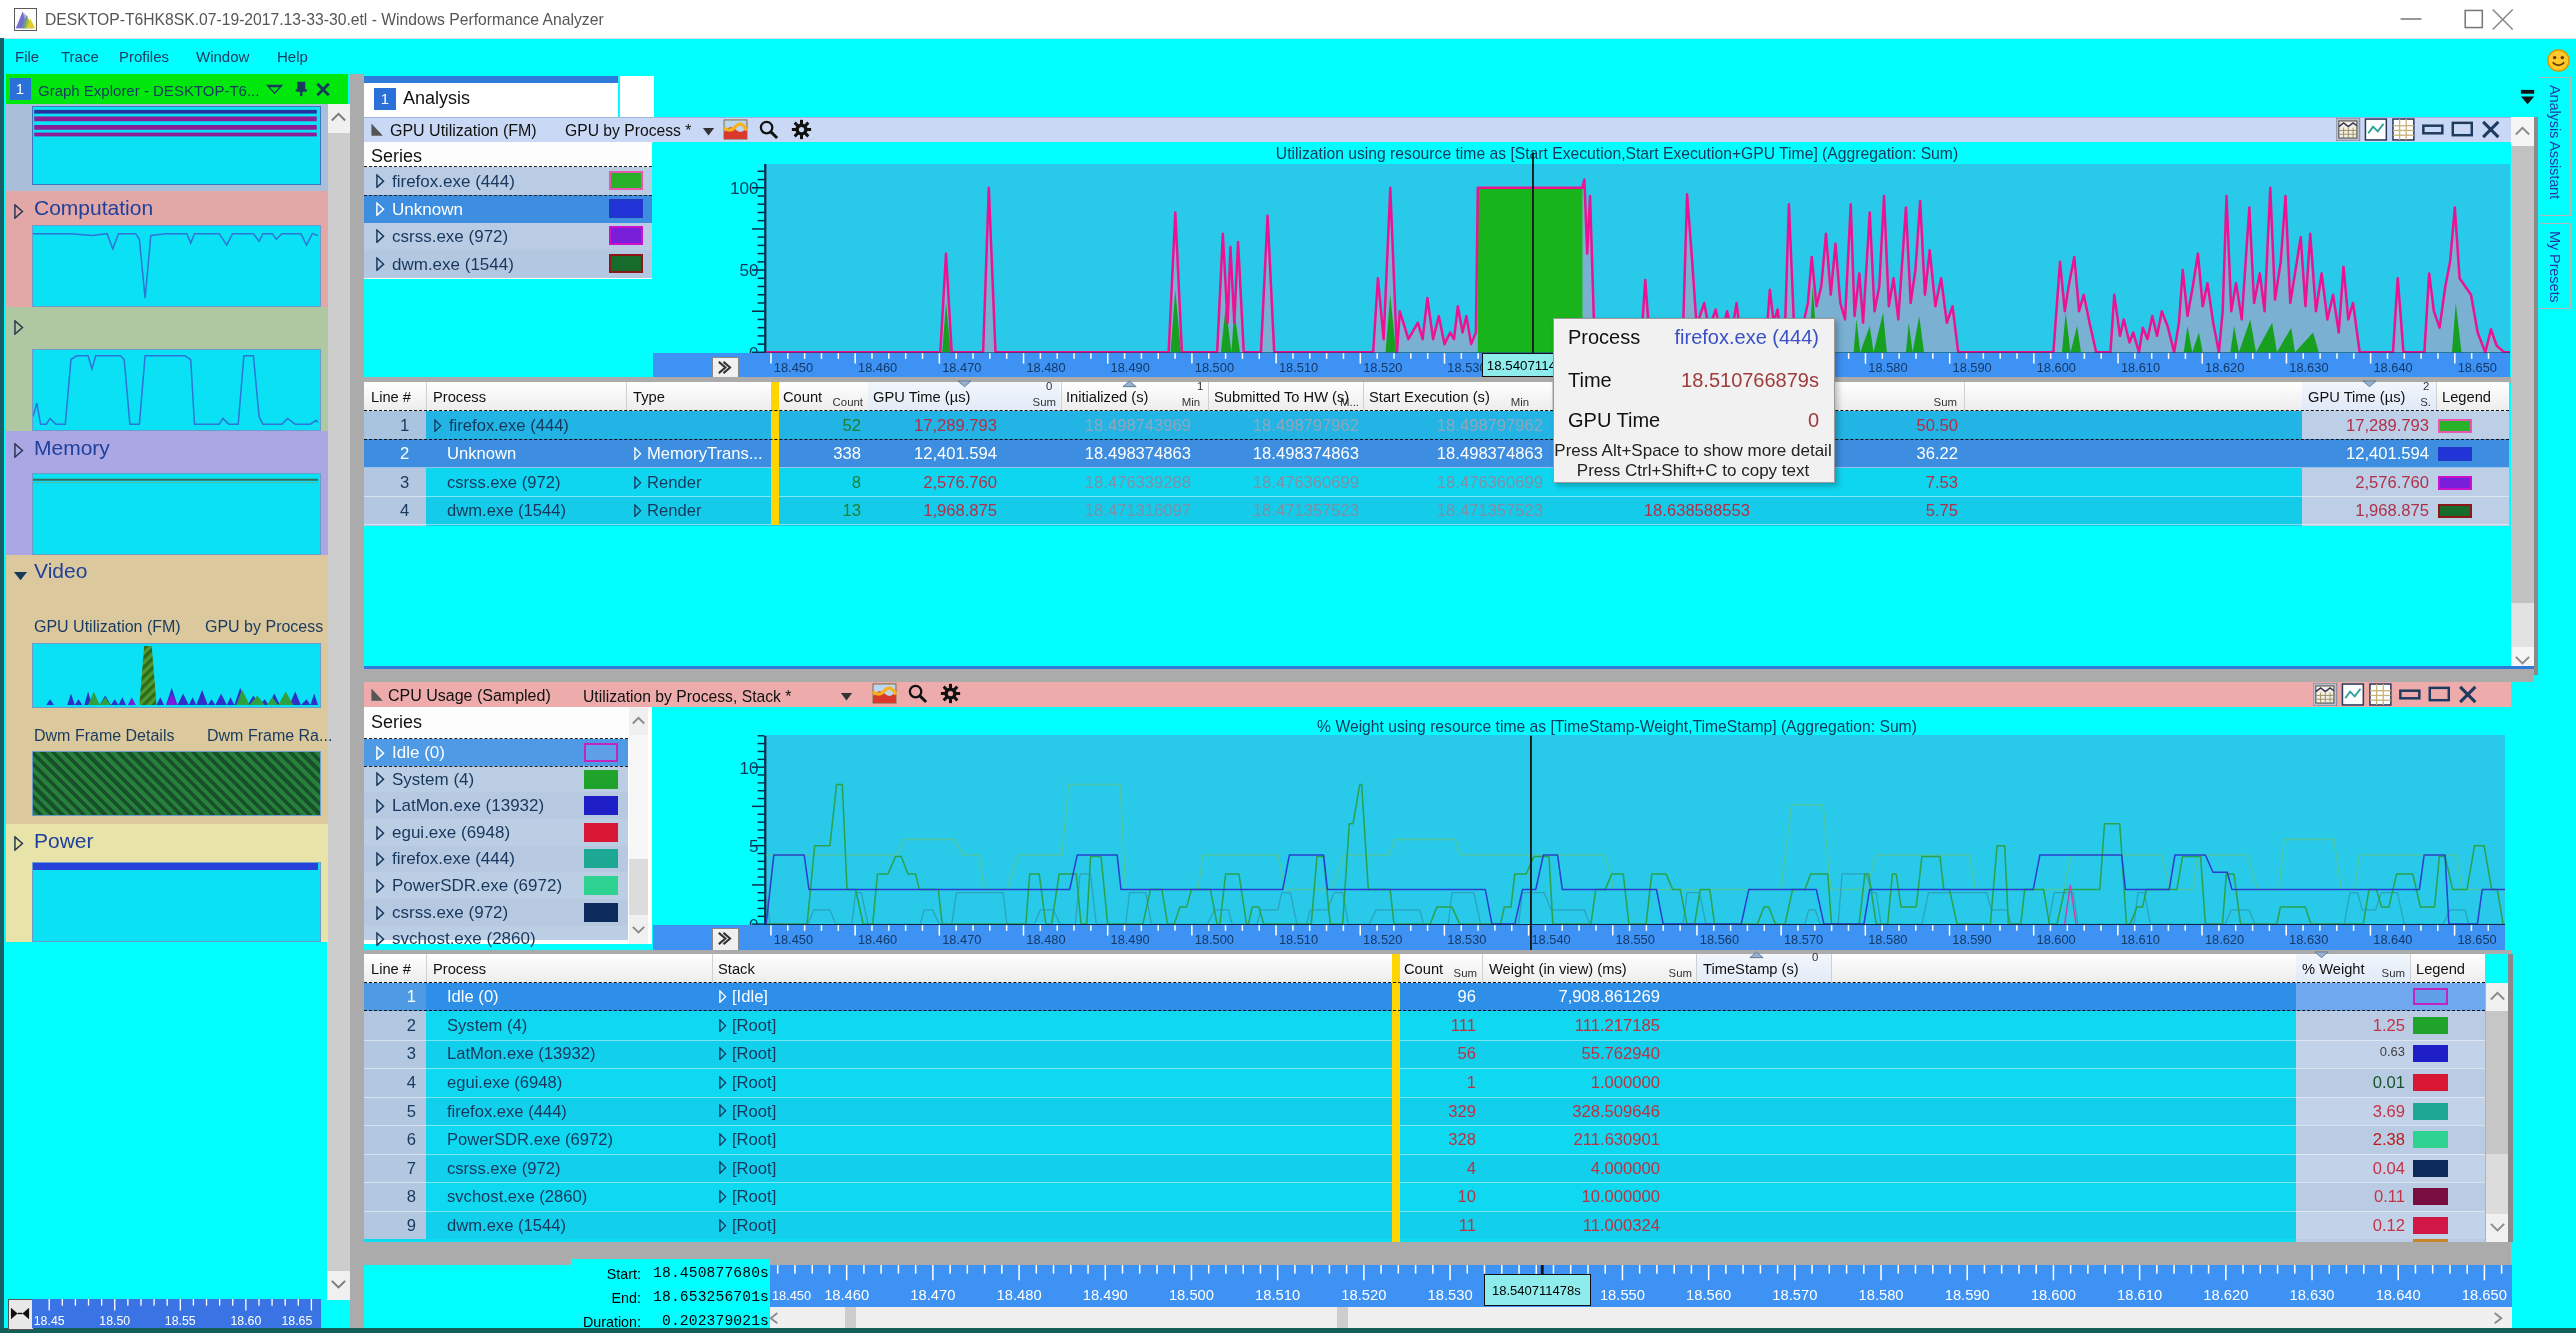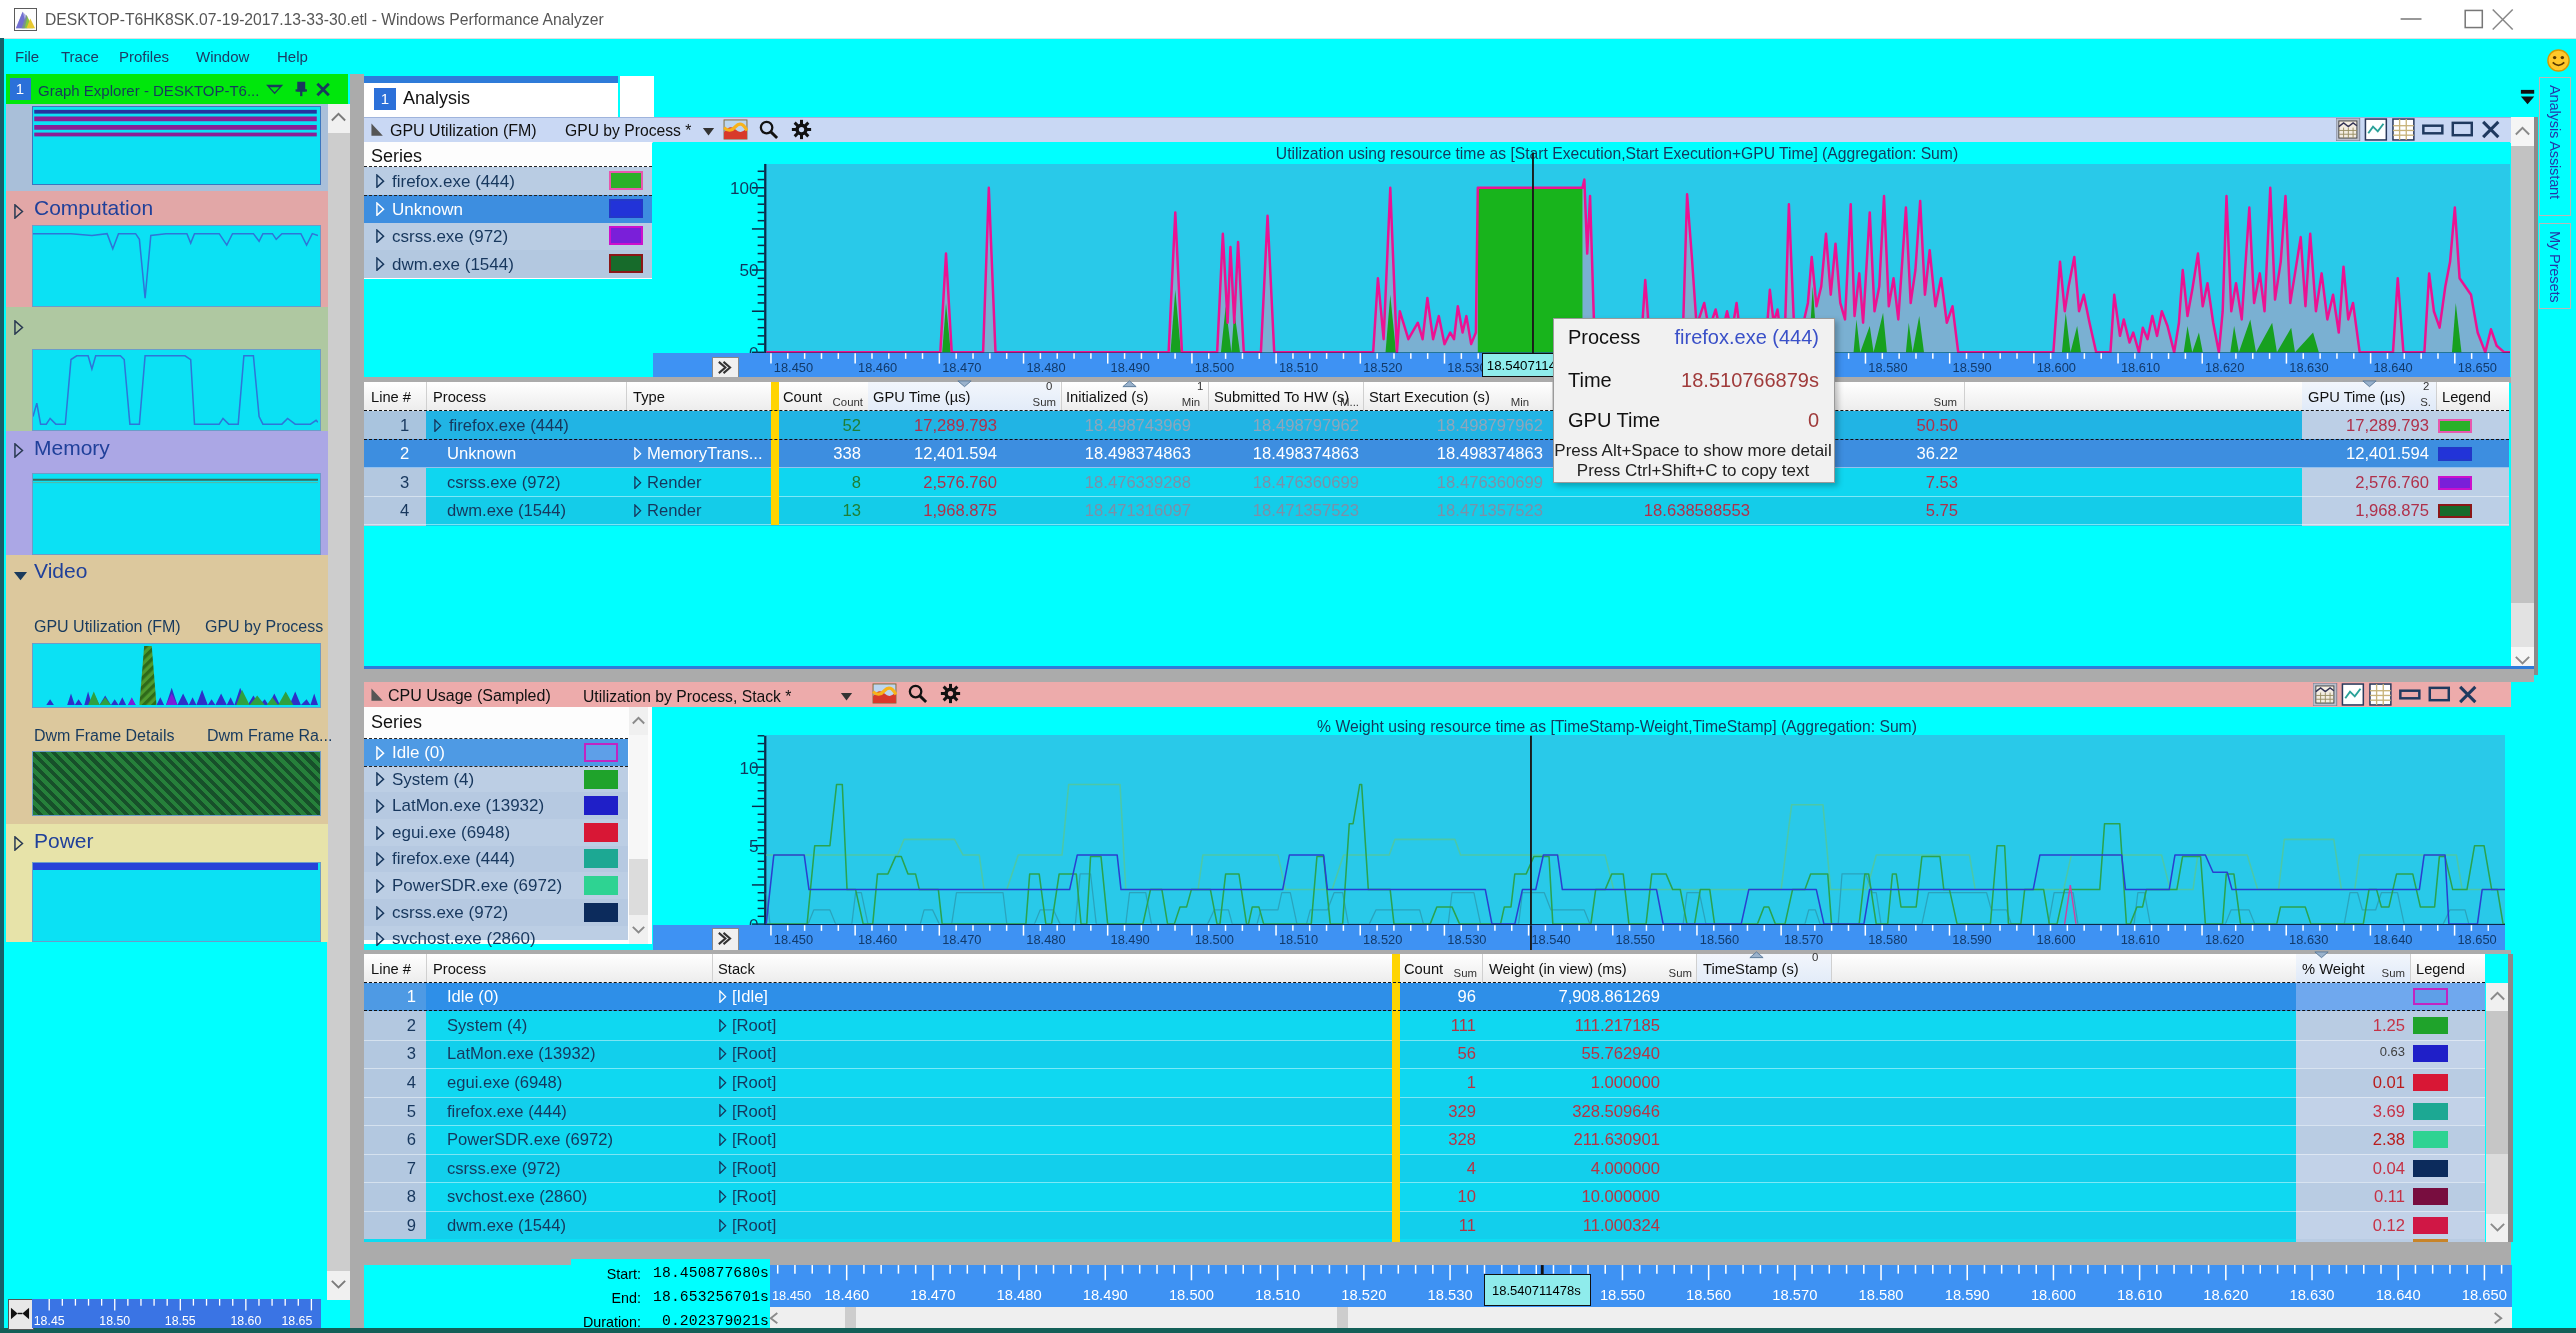--- a/index.html
+++ b/index.html
@@ -962,21 +962,21 @@
 <div class="abs" style="left:364px;top:1068px;width:62px;height:28.5px;background:#b3c8e0;"></div>
 <div class="abs" style="left:2296px;top:1068px;width:189px;height:28.5px;background:#b9cce3;"></div>
 <div class="abs nowrap" style="left:416px;top:1073px;font-size:16.6px;color:#17375d;transform:translateX(-100%);">4</div>
 <div class="abs nowrap" style="left:447px;top:1073px;font-size:16.6px;color:#17375d;">egui.exe (6948)</div>
 <svg class="abs" style="left:718px;top:1076px" width="9.5" height="13.3" viewBox="0 0 10 14">
     <polygon points="2,1 8,7 2,13" fill="none" stroke="#17375d" stroke-width="1.4"></polygon>
   </svg>
 <div class="abs nowrap" style="left:732px;top:1073px;font-size:16.6px;color:#17375d;">[Root]</div>
 <div class="abs nowrap" style="left:1476px;top:1073px;font-size:16.6px;color:#b53544;transform:translateX(-100%);">1</div>
 <div class="abs nowrap" style="left:1660px;top:1073px;font-size:16.6px;color:#b53544;transform:translateX(-100%);">1.000000</div>
-<div class="abs nowrap" style="left:2405px;top:1073px;font-size:16.6px;color:#b91c1c;transform:translateX(-100%);">0.01</div>
+<div class="abs nowrap" style="left:2405px;top:1073px;font-size:16.6px;color:#14532d;transform:translateX(-100%);">0.01</div>
 <div class="abs" style="left:2413px;top:1074px;width:35px;height:17px;background:#d81735;border:2.9px solid #d81735;box-sizing:border-box;"></div>
 <div class="abs" style="left:364px;top:1097px;width:2121px;height:28.5px;background:#12cfec;"></div>
 <div class="abs" style="left:364px;top:1097px;width:62px;height:28.5px;background:#b3c8e0;"></div>
 <div class="abs" style="left:2296px;top:1097px;width:189px;height:28.5px;background:#c2d2e8;"></div>
 <div class="abs nowrap" style="left:416px;top:1102px;font-size:16.6px;color:#17375d;transform:translateX(-100%);">5</div>
 <div class="abs nowrap" style="left:447px;top:1102px;font-size:16.6px;color:#17375d;">firefox.exe (444)</div>
 <svg class="abs" style="left:718px;top:1104px" width="9.5" height="13.3" viewBox="0 0 10 14">
     <polygon points="2,1 8,7 2,13" fill="none" stroke="#17375d" stroke-width="1.4"></polygon>
   </svg>
 <div class="abs nowrap" style="left:732px;top:1102px;font-size:16.6px;color:#17375d;">[Root]</div>

